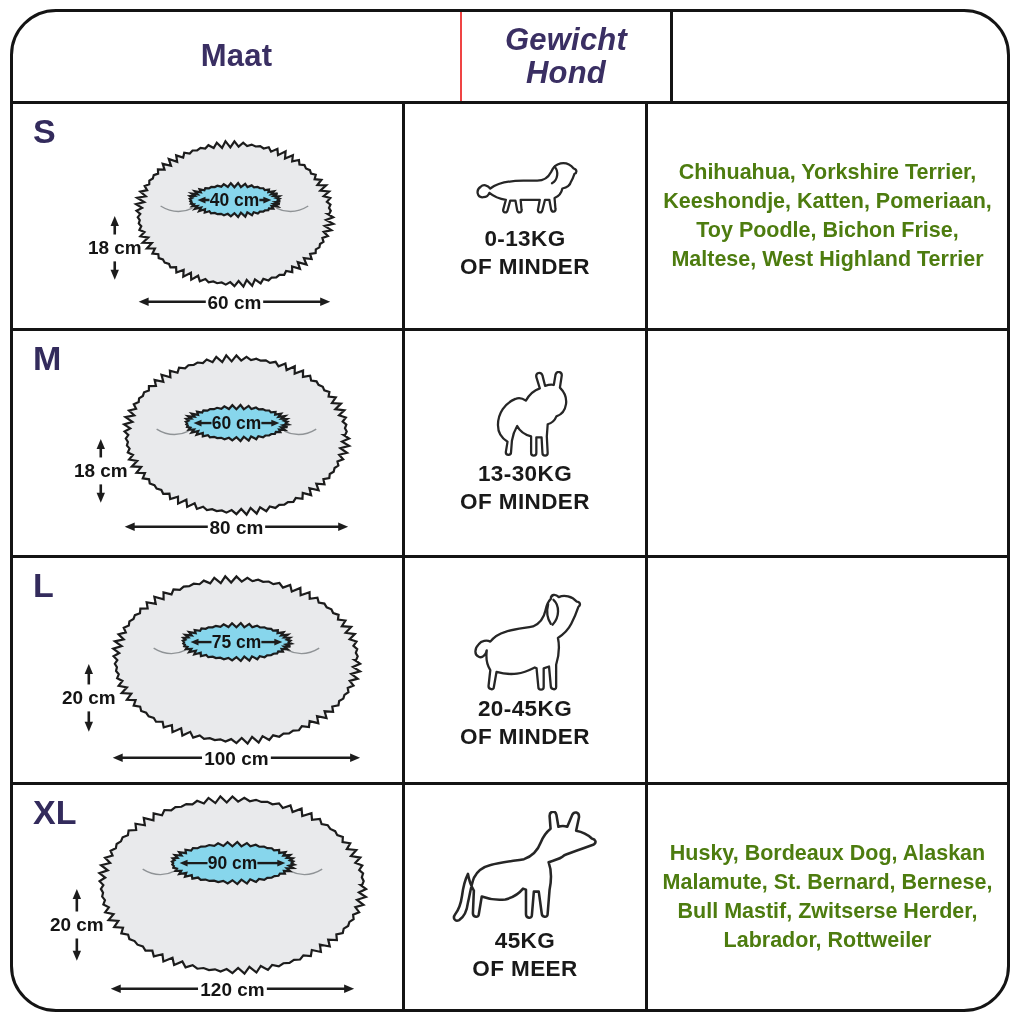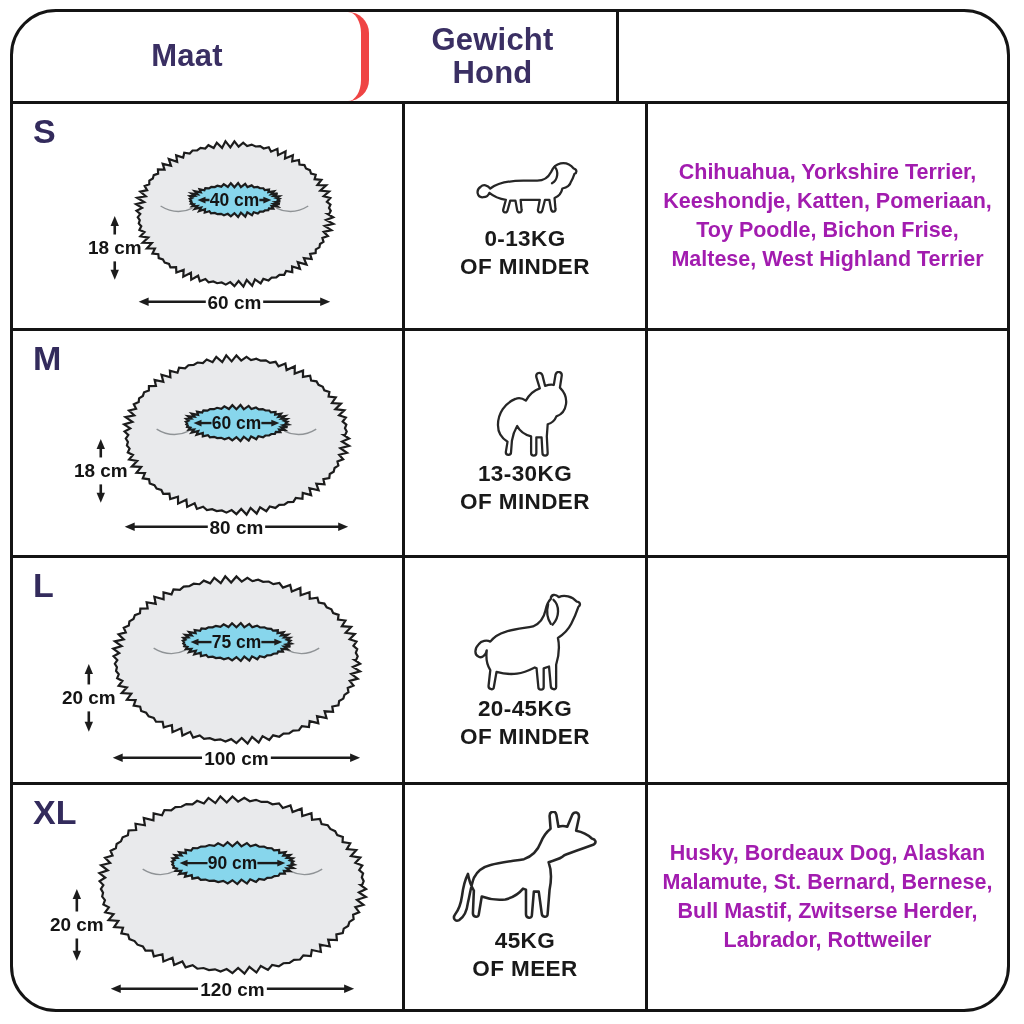--- a/index.html
+++ b/index.html
@@ -3,35 +3,35 @@
 <meta charset="utf-8">
 <style>
   html,body{margin:0;padding:0;background:#ffffff;}
   body{width:1024px;height:1024px;position:relative;font-family:"Liberation Sans",sans-serif;}
   .chart{position:absolute;left:10px;top:9px;width:1000px;height:1003px;border:3.5px solid #141414;
          border-radius:46px;overflow:hidden;background:#fff;display:flex;flex-direction:column;box-sizing:border-box;}
   .hrow{display:flex;flex:none;height:89px;border-bottom:3px solid #141414;}
   .hc{display:flex;align-items:center;justify-content:center;box-sizing:border-box;}
   .hc span{font-size:31px;font-weight:bold;color:#3a2f63;letter-spacing:0.2px;text-align:center;line-height:1.05;}
   .hc.h2 span{display:inline-block;max-width:150px;}
-  .w1{width:356px;flex:none;border-right:8px solid #ef4444;border-radius:21px;}
-  .w2{width:250px;flex:none;border-right:3px solid #141414;}
+  .w1{width:449px;flex:none;border-right:2px solid #ef4444;}
+  .w2{width:211px;flex:none;border-right:3px solid #141414;font-style:italic;}
   .w3{flex:1;}
   .row{display:flex;flex:1;border-bottom:3px solid #141414;min-height:0;}
   .row:last-child{border-bottom:none;}
   .c1{width:392px;flex:none;border-right:3px solid #141414;position:relative;box-sizing:border-box;}
   .c2{width:243px;flex:none;border-right:3px solid #141414;display:flex;flex-direction:column;
       align-items:center;justify-content:center;box-sizing:border-box;padding:4px 6px;}
   .c3{flex:1;display:flex;align-items:center;justify-content:center;padding:10px 14px;box-sizing:border-box;}
   .letter{position:absolute;top:8px;left:20px;font-size:34px;font-weight:bold;color:#332b5c;z-index:2;}
   .bed{position:absolute;inset:0;}
   .bed svg{width:100%;height:100%;display:block;}
   .dog{display:flex;align-items:flex-end;justify-content:center;}
   .wt{text-align:center;font-weight:bold;color:#191919;font-size:22.5px;line-height:1.24;letter-spacing:0.4px;}
-  .breeds{margin:0;font-weight:bold;font-size:21.5px;line-height:1.34;text-align:center;color:#a21caf;}
+  .breeds{margin:0;font-weight:bold;font-size:21.5px;line-height:1.34;text-align:center;color:#4d7c0f;}
 </style>
 </head>
 <body>
 
 <div class="chart">
 
   <div class="hrow">
     <div class="hc h1 w1">
       <span>Maat</span>
     </div>

